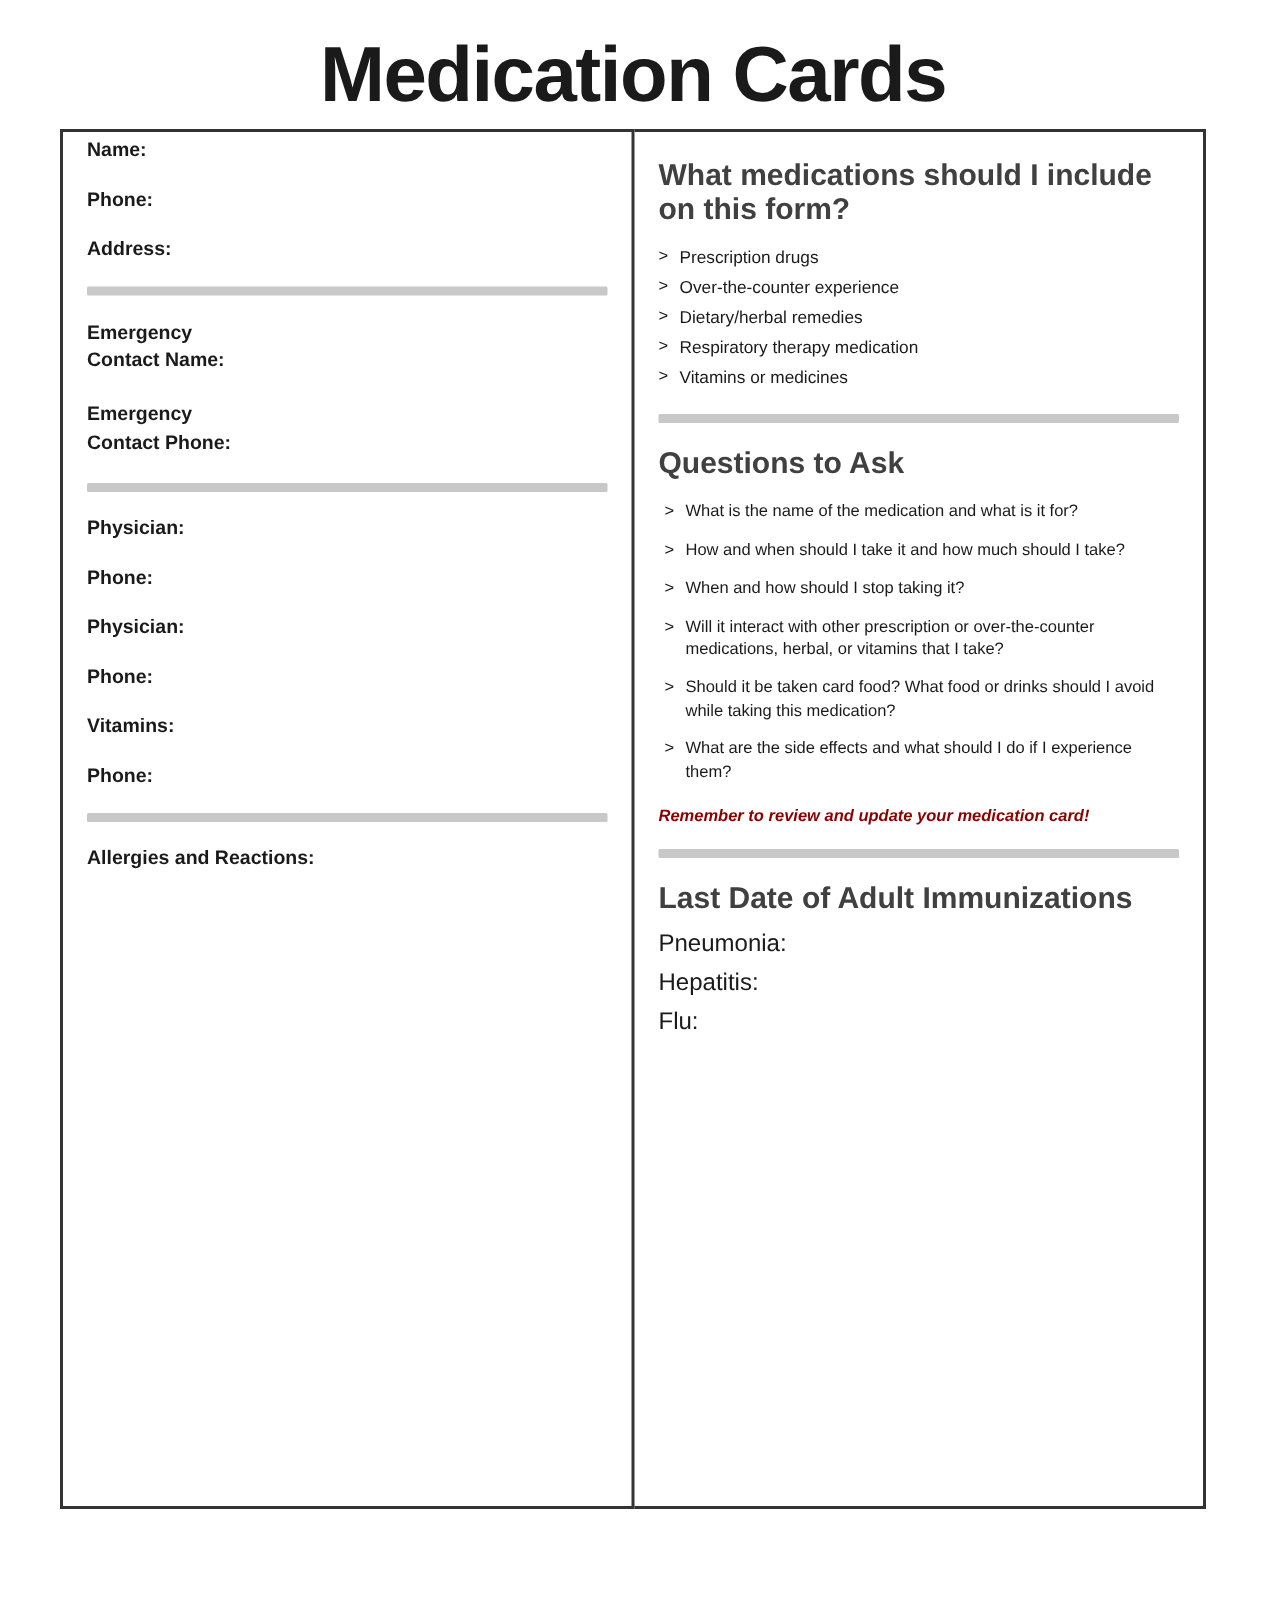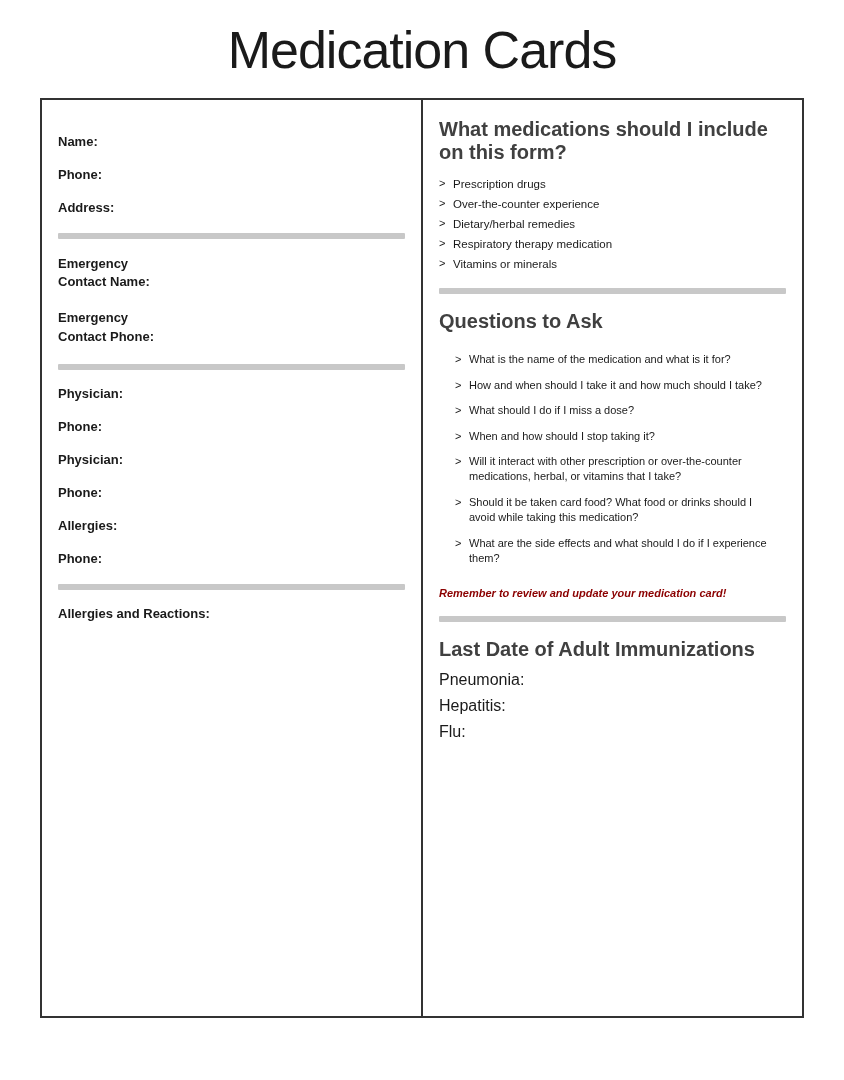--- a/index.html
+++ b/index.html
@@ -11,38 +11,38 @@
     body {
       background: #ffffff;
       font-family: Arial, sans-serif;
       width: 844px;
       min-height: 1080px;
       padding: 20px 40px 30px 40px;
     }
 
     .page-title {
       font-size: 52px;
-      font-weight: 400;
+      font-weight: 700;
       font-family: 'Arial Black', Arial, sans-serif;
       text-align: center;
       color: #1a1a1a;
-      margin-bottom: 18px;
+      margin-bottom: 6px;
       letter-spacing: -1px;
     }
 
     .cards-container {
       display: flex;
       gap: 0;
       width: 100%;
     }
 
     .card-left {
       border: 2px solid #333;
       flex: 1;
-      padding: 34px 16px;
+      padding: 4px 16px;
       min-height: 920px;
     }
 
     .card-right {
       border: 2px solid #333;
       border-left: none;
       flex: 1;
       padding: 18px 16px;
       min-height: 920px;
     }
@@ -92,21 +92,21 @@
     .bullet-list li::before {
       content: '>';
       position: absolute;
       left: 0;
       font-size: 11px;
     }
 
     .questions-list {
       list-style: none;
       padding: 0;
-      margin: 16px;
+      margin: 4px;
     }
 
     .questions-list li {
       font-size: 11px;
       color: #1a1a1a;
       padding: 3px 0 3px 14px;
       position: relative;
       line-height: 1.4;
       margin-bottom: 4px;
     }
@@ -154,50 +154,49 @@
 
     <span class="field-label multi-line">Emergency<br>Contact Name:</span>
     <span class="field-label multi-line">Emergency<br>Contact Phone:</span>
 
     <div class="divider"></div>
 
     <span class="field-label">Physician:</span>
     <span class="field-label">Phone:</span>
     <span class="field-label">Physician:</span>
     <span class="field-label">Phone:</span>
-    <span class="field-label">Allergies:</span>
+    <span class="field-label">Vitamins:</span>
     <span class="field-label">Phone:</span>
 
     <div class="divider"></div>
 
     <span class="field-label">Allergies and Reactions:</span>
 
   </div>
 
   <div class="card-right">
 
     <div>
       <div class="section-title-right">What medications should I include on this form?</div>
       <ul class="bullet-list">
         <li>Prescription drugs</li>
         <li>Over-the-counter experience</li>
         <li>Dietary/herbal remedies</li>
         <li>Respiratory therapy medication</li>
-        <li>Vitamins or minerals</li>
+        <li>Vitamins or medicines</li>
       </ul>
     </div>
 
     <div class="divider"></div>
 
     <div>
       <div class="section-title-right">Questions to Ask</div>
       <ul class="questions-list">
         <li>What is the name of the medication and what is it for?</li>
         <li>How and when should I take it and how much should I take?</li>
-        <li>What should I do if I miss a dose?</li>
         <li>When and how should I stop taking it?</li>
         <li>Will it interact with other prescription or over-the-counter medications, herbal, or vitamins that I take?</li>
         <li>Should it be taken card food? What food or drinks should I avoid while taking this medication?</li>
         <li>What are the side effects and what should I do if I experience them?</li>
       </ul>
       <div class="remember-text">Remember to review and update your medication card!</div>
     </div>
 
     <div class="divider"></div>
 

